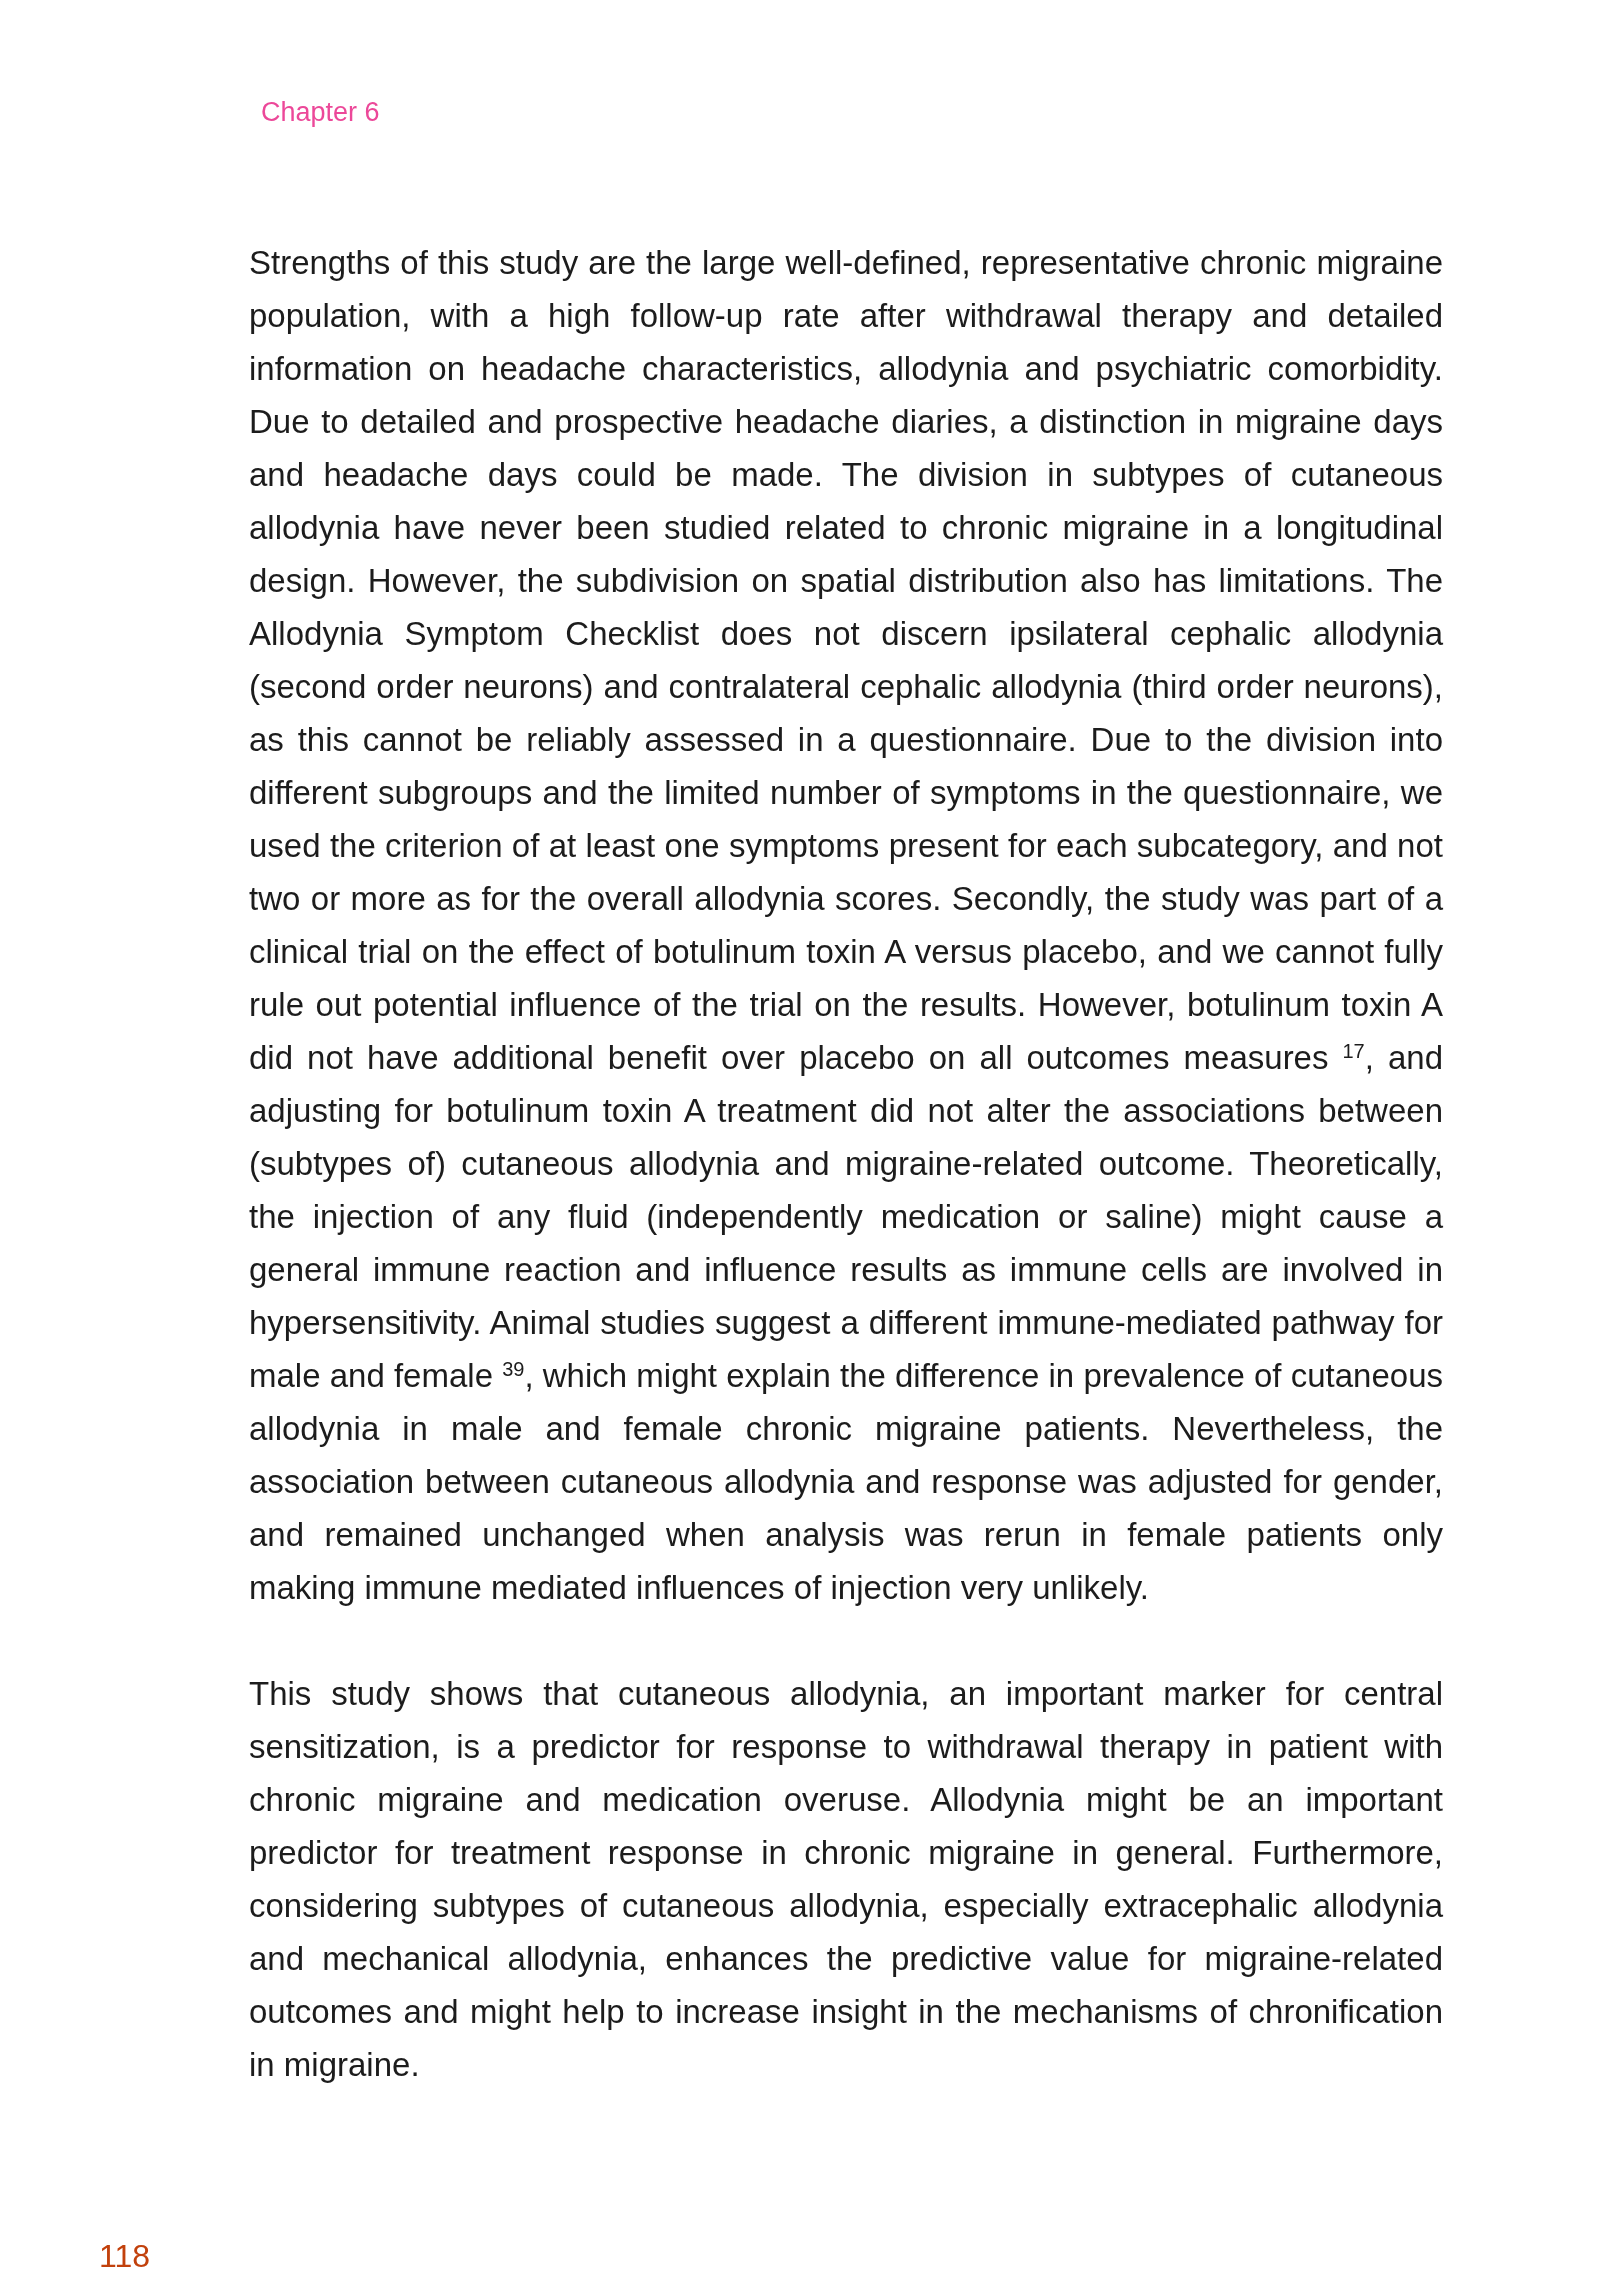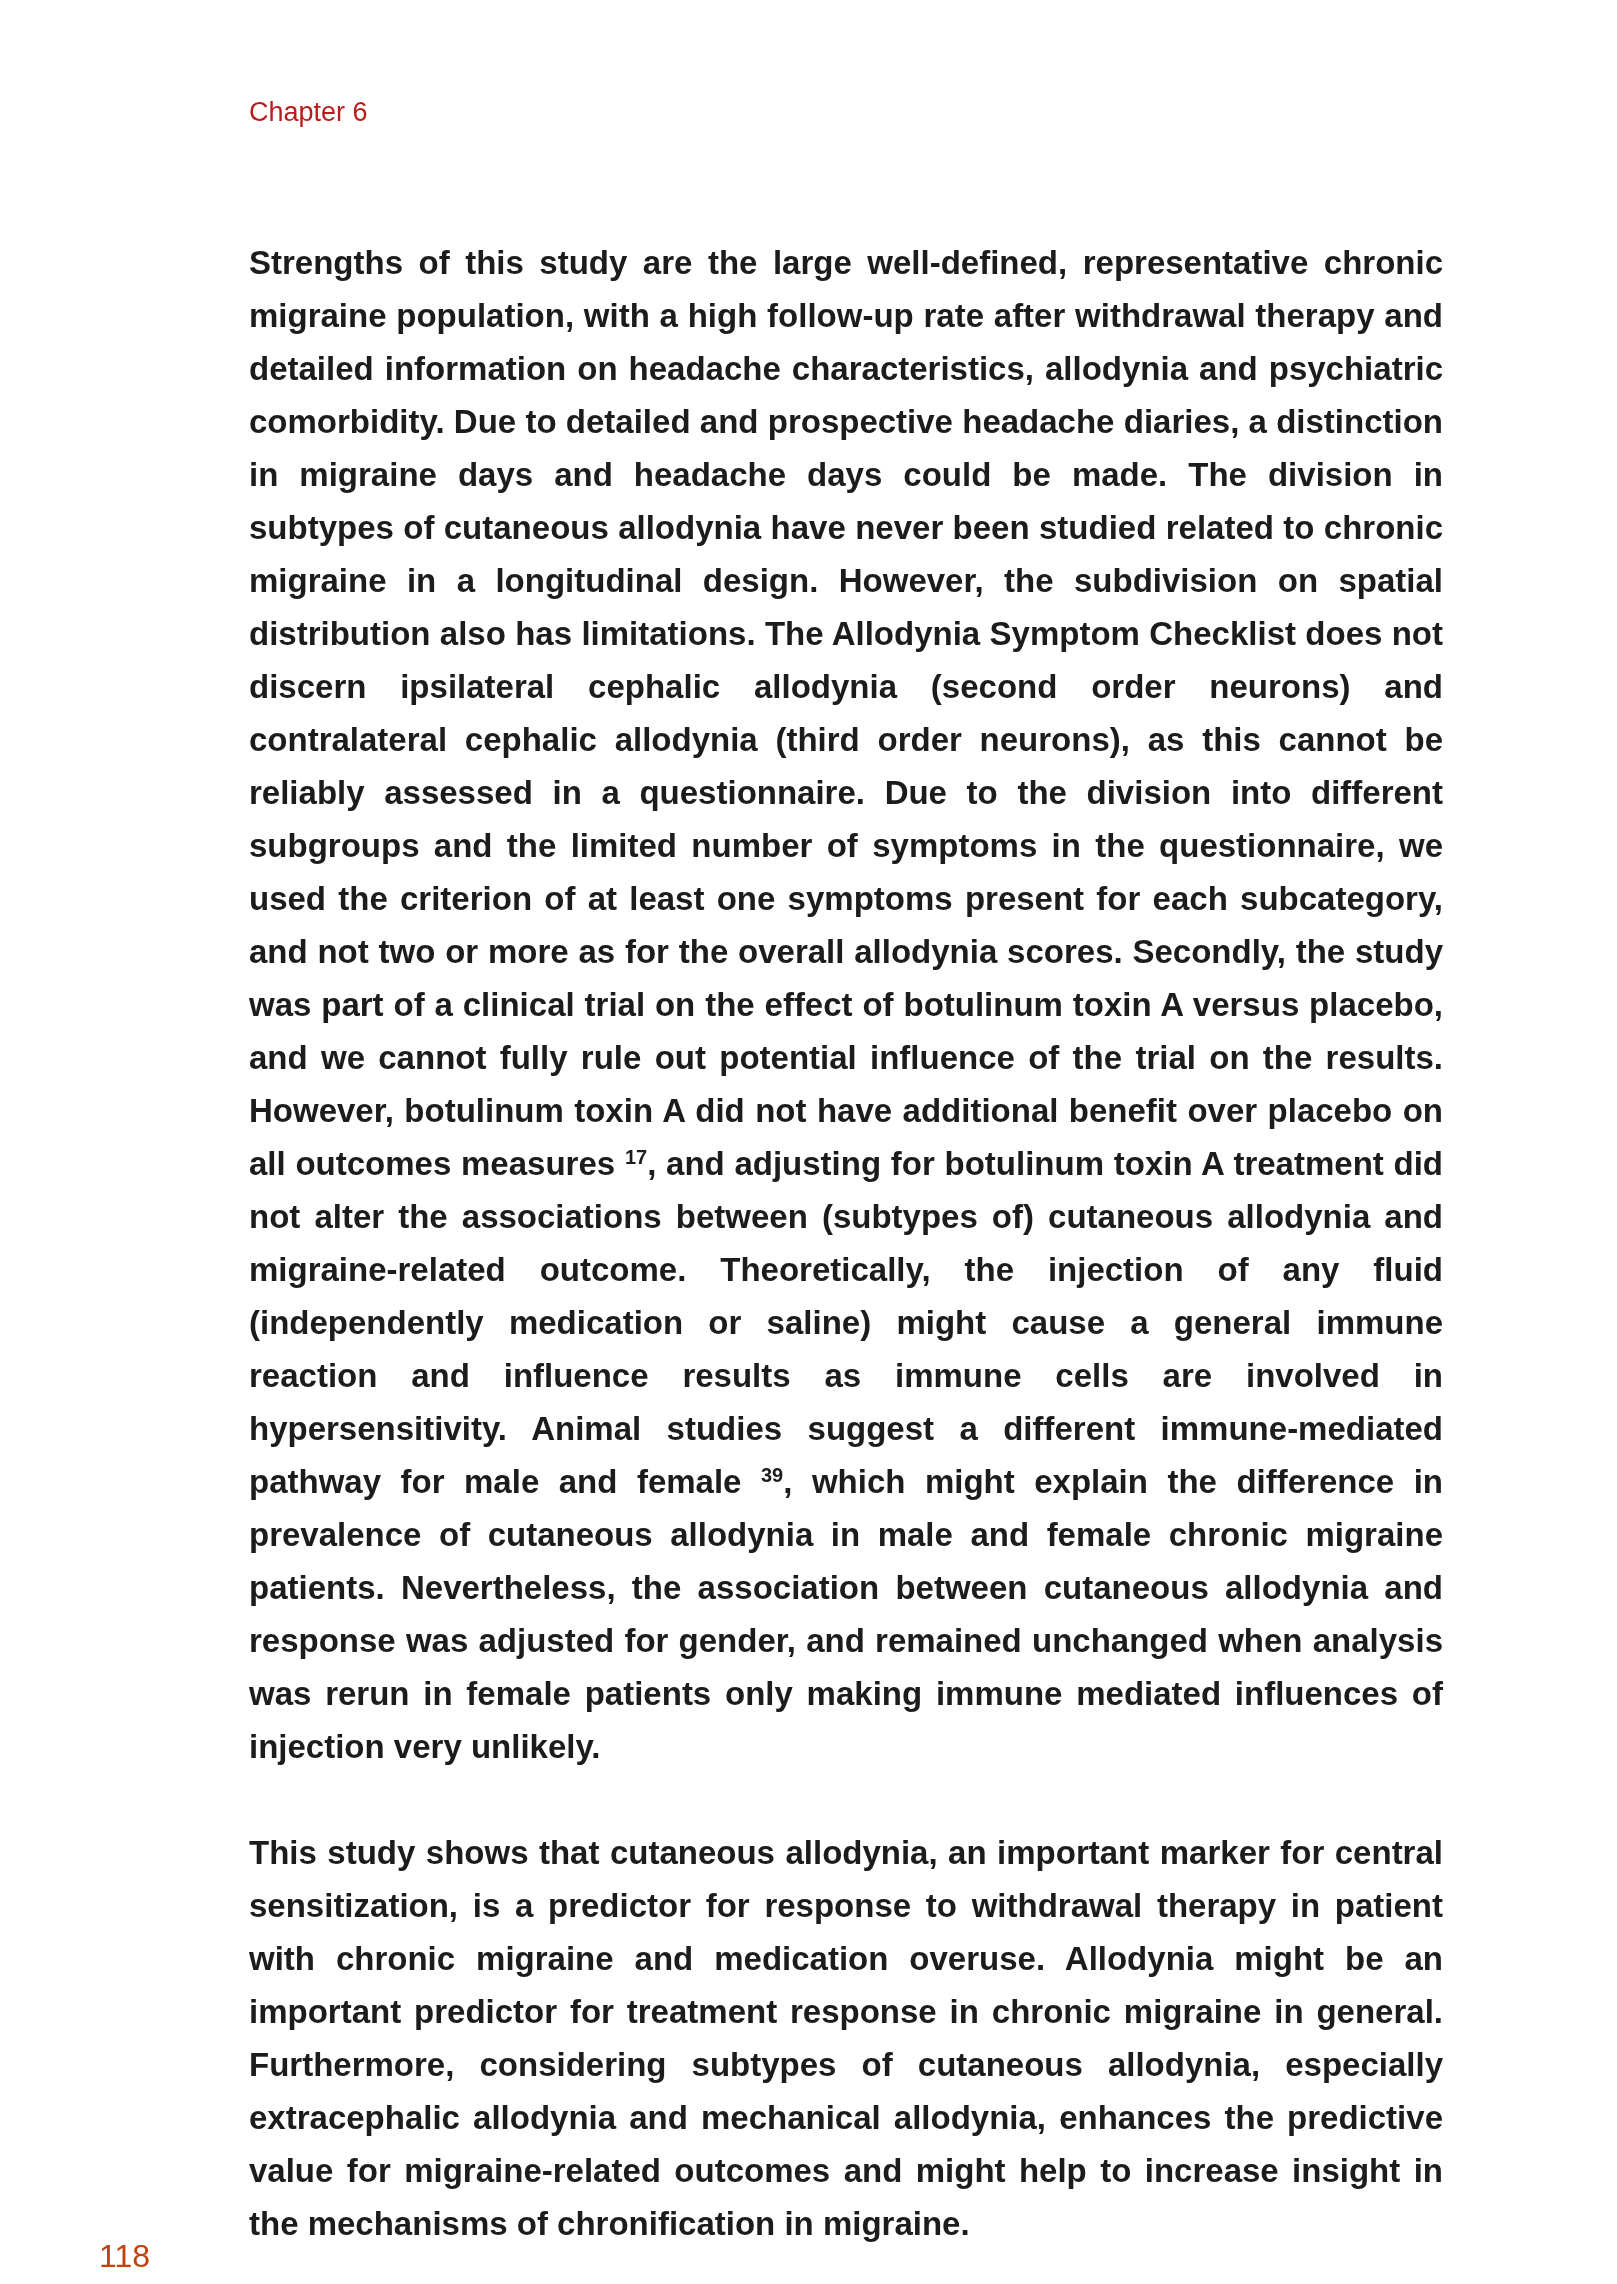--- a/index.html
+++ b/index.html
@@ -12,38 +12,37 @@
     width: 1618px;
     height: 2284px;
     background: #ffffff;
     font-family: "Liberation Sans", "DejaVu Sans", sans-serif;
     color: #1c1c1c;
     overflow: hidden;
   }
   .chapter-header {
     position: absolute;
     top: 96px;
-    left: 249px;
+    left: 261px;
     font-size: 27px;
     line-height: 33px;
-    color: #b91c1c;
+    color: #ec4899;
   }
   .body-text {
     position: absolute;
     top: 236px;
     left: 249px;
     width: 1194px;
     font-size: 33px;
     line-height: 53px;
     text-align: justify;
     color: #1c1c1c;
   }
   .body-text p {
     margin: 0 0 53px 0;
-    font-weight: bold;
   }
   .body-text p:last-child {
     margin-bottom: 7px;
   }
   sup.ref {
     font-size: 20px;
     line-height: 0;
     position: relative;
     top: -0.55em;
     vertical-align: baseline;

